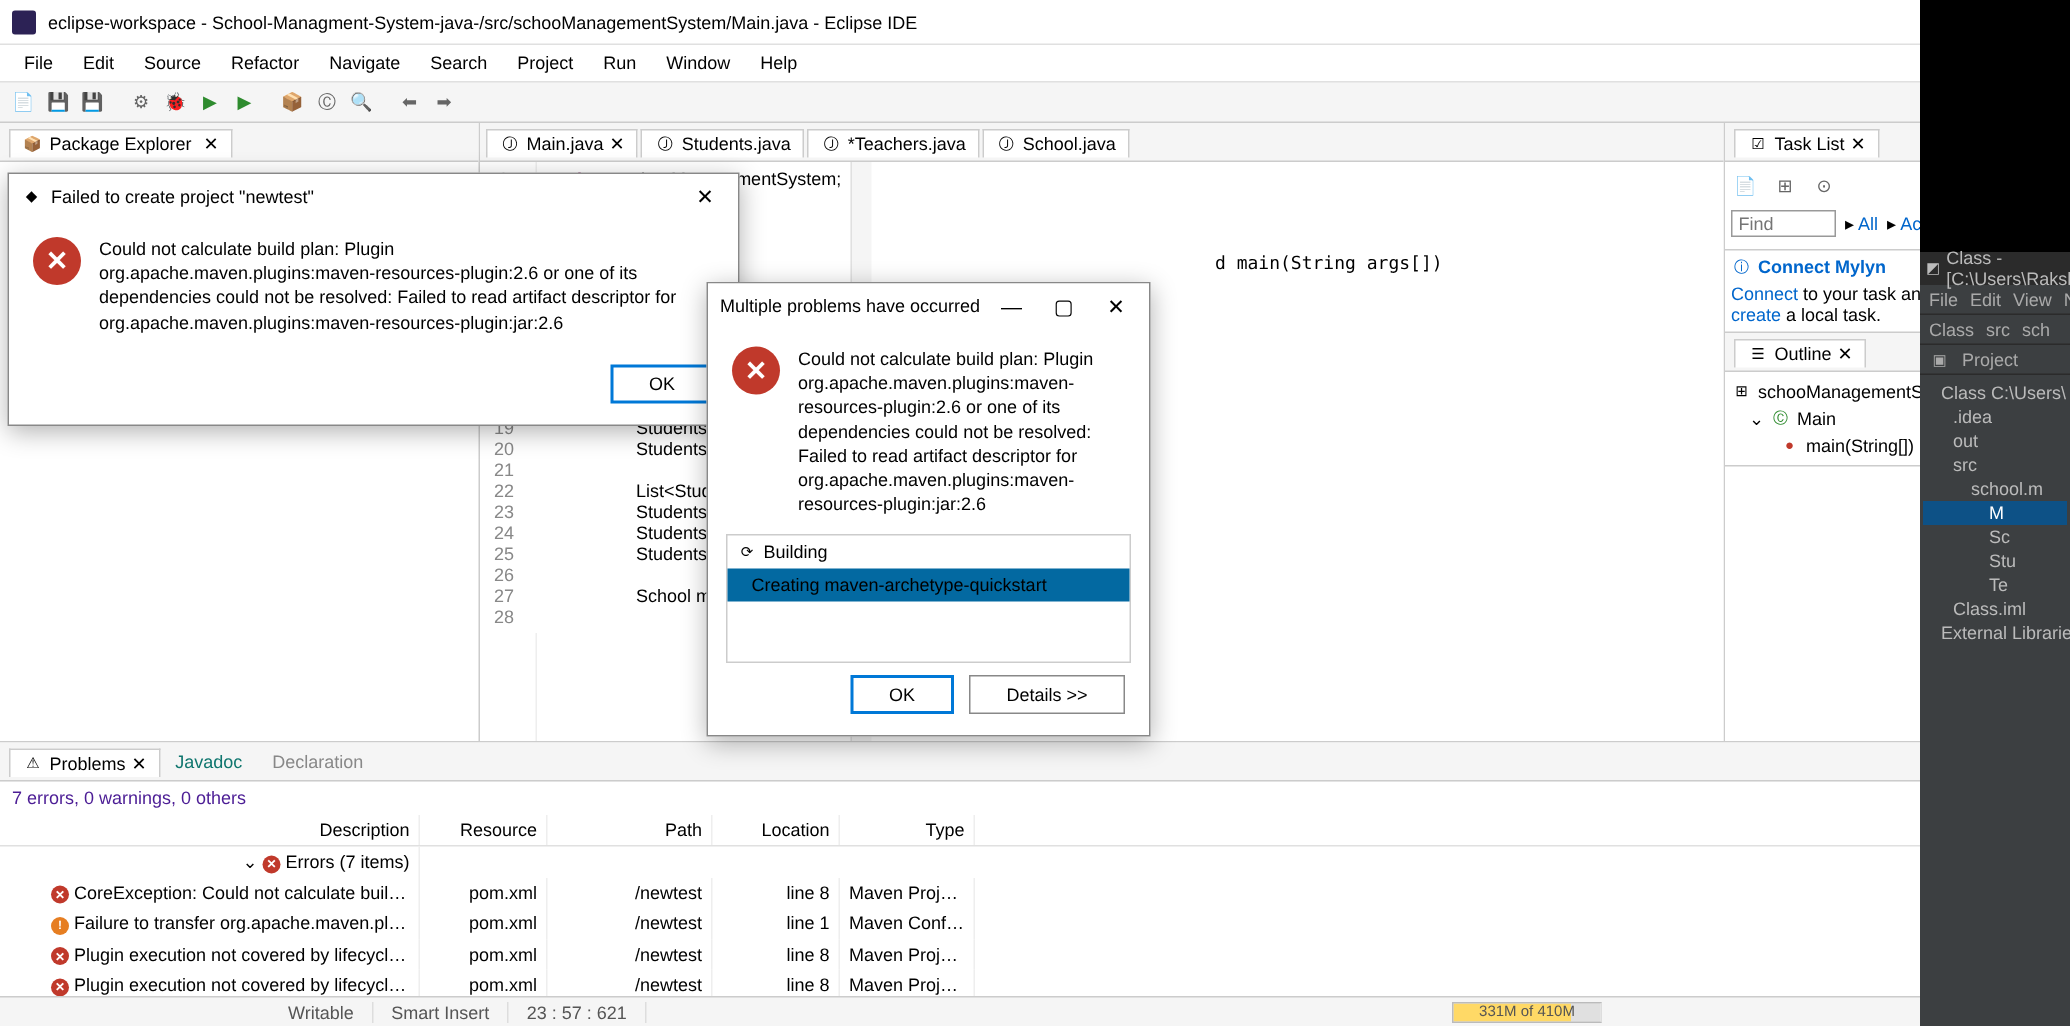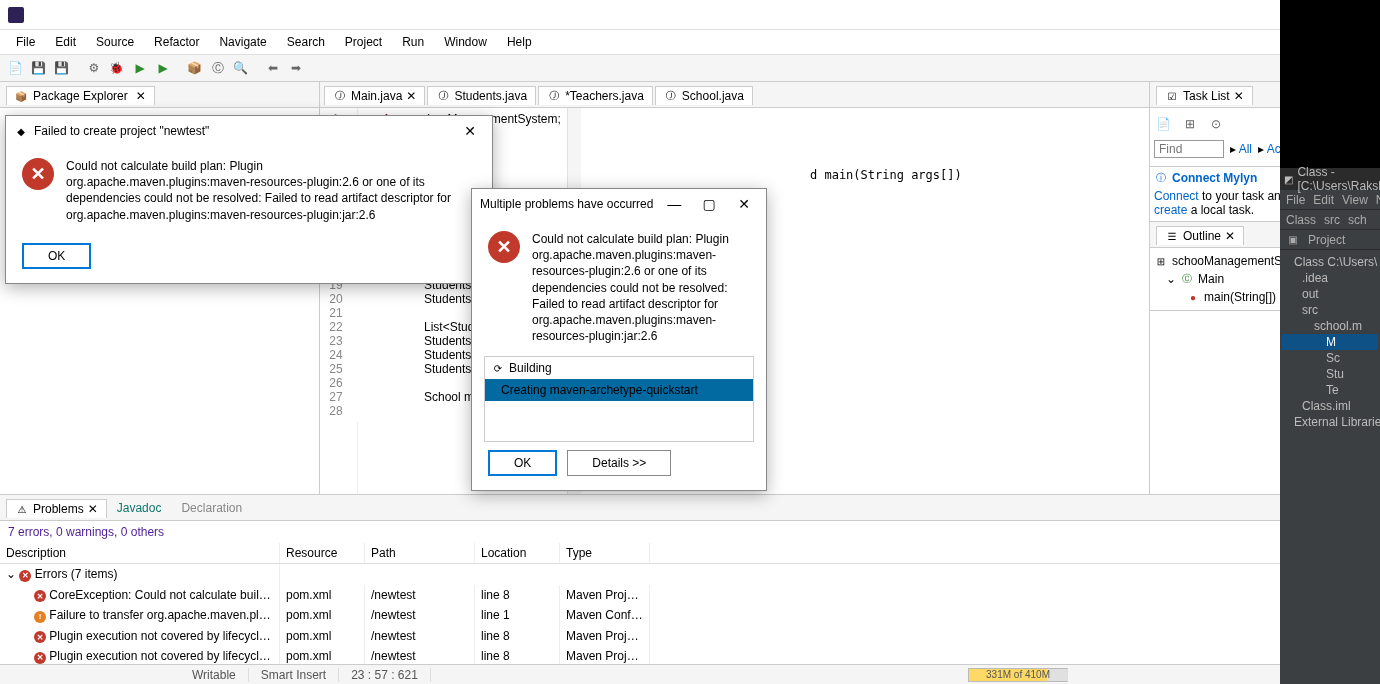--- a/index.html
+++ b/index.html
@@ -27,51 +27,52 @@
 .codelines { padding:4px 6px; white-space:pre; color:#000; }
 .kw { color:#7f0055; font-weight:bold; }
 .ruler { width:14px; background:#f5f5f5; border-left:1px solid #e0e0e0; }
 .rightpane { width:230px; display:flex; flex-direction:column; }
 .tasklist,.outline,.mylyn { border-bottom:1px solid #ccc; padding:4px; }
 .findbox { width:70px; border:1px solid #999; padding:1px 4px; margin:4px 0; }
 .link { color:#0066cc; cursor:pointer; }
 .bottom { height:170px; border-top:1px solid #ccc; display:flex; flex-direction:column; }
 .probhdr { height:26px; background:#f5f5f5; border-bottom:1px solid #ccc; display:flex; align-items:center; padding:0 6px; }
 .probsum { padding:4px 8px; color:#4c1d95; }
-.probtable { flex:1; overflow:auto; }
+.probtable { flex:1; overflow:auto;text-align:right; }
 .pthead { display:flex; background:#fff; border-bottom:1px solid #e0e0e0; }
 .pthead div,.ptrow div { padding:3px 6px; border-right:1px solid #eee; white-space:nowrap; overflow:hidden; text-overflow:ellipsis; }
 .ptrow { display:flex; }
 .c-desc{flex:0 0 280px}.c-res{flex:0 0 85px}.c-path{flex:0 0 110px}.c-loc{flex:0 0 85px}.c-type{flex:0 0 90px}
 .statusbar { height:20px; background:#f5f5f5; border-top:1px solid #ccc; display:flex; align-items:center; font-size:11px; color:#555; }
 .statusbar div { padding:0 12px; border-right:1px solid #ddd; }
 .heapbar { width:100px; height:14px; background:linear-gradient(90deg,#ffd966 80%,#e0e0e0 80%); border:1px solid #bbb; font-size:10px; text-align:center; }
 .dialog { position:absolute; background:#fff; border:1px solid #888; box-shadow:0 4px 16px rgba(0,0,0,0.3); }
 .dlgtitle { height:30px; display:flex; align-items:center; padding:0 8px; background:#fff; }
 .dlgtitle .x { margin-left:auto; width:28px; text-align:center; font-size:14px; }
 .dlgbody { padding:12px 16px; display:flex; gap:12px; }
 .erricon { width:32px; height:32px; border-radius:50%; background:#c0392b; color:#fff; display:flex; align-items:center; justify-content:center; font-weight:bold; font-size:18px; flex-shrink:0; }
 .dlgtext { font-size:12px; line-height:1.35; }
-.dlgbtns { display:flex; gap:10px; padding:8px 16px 14px; }
+.dlgbtns { display:flex; justify-content:flex-end; gap:10px; padding:8px 16px 14px; }
 .btn { border:1px solid #888; padding:4px 24px; background:#fff; }
 .btn.primary { border:2px solid #0078d7; }
 .sidepanel { position:absolute; right:0; top:0; width:100px; height:684px; background:#3c3f41; color:#bbb; font-size:11px; overflow:hidden; }
 .sptabs { height:22px; background:#2b2b2b; display:flex; align-items:center; padding:0 4px; }
 .spbar { height:20px; display:flex; align-items:center; padding:0 6px; gap:8px; background:#3c3f41; border-bottom:1px solid #2b2b2b; color:#aaa; }
 .sptree { padding:4px 2px; }
 .sptree div { padding:1px 0 1px 12px; white-space:nowrap; }
 .icon { display:inline-flex; width:14px; height:14px; align-items:center; justify-content:center; font-size:10px; }
 .erdot{width:12px;height:12px;border-radius:50%;background:#c0392b;color:#fff;font-size:8px;display:inline-flex;align-items:center;justify-content:center;font-weight:bold;}
 .warndot{width:12px;height:12px;border-radius:50%;background:#e67e22;color:#fff;font-size:8px;display:inline-flex;align-items:center;justify-content:center;font-weight:bold;}
 </style>
 </head>
 <body>
 
 <div class="titlebar">
   <span class="logo"></span>
+  <span>eclipse-workspace - School-Managment-System-java-/src/schooManagementSystem/Main.java - Eclipse IDE</span>
   <div class="wcontrols">
     <span>—</span>
     <span>▢</span>
     <span>✕</span>
   </div>
 </div>
 
 <div class="menubar">
   <span>File</span>
   <span>Edit</span>

